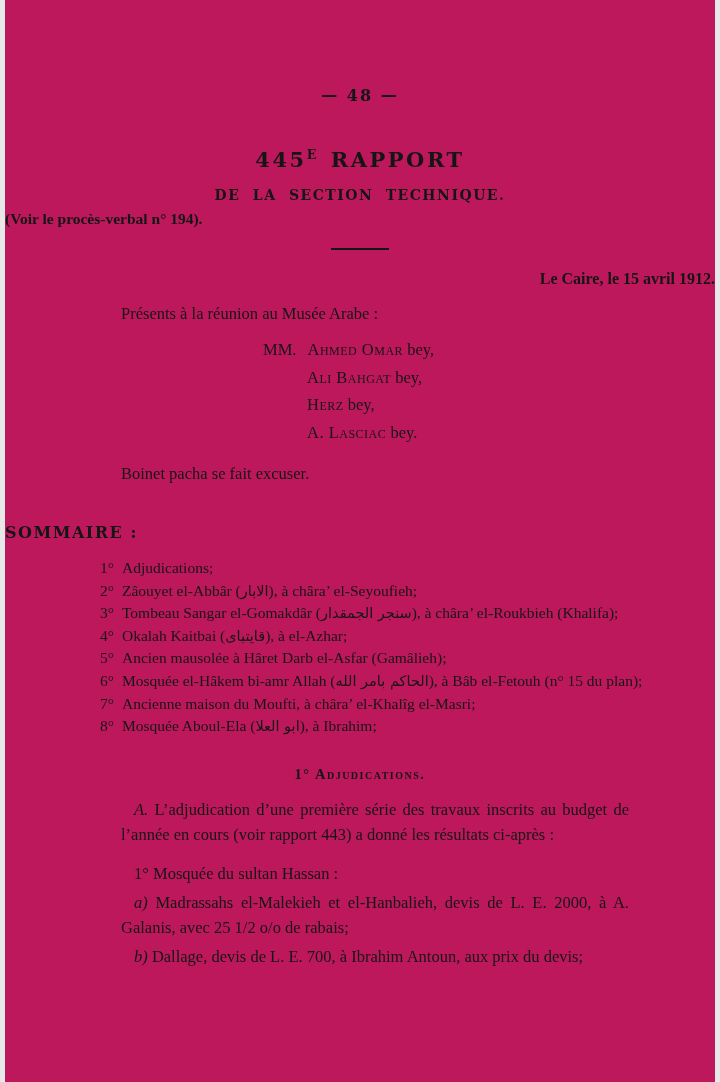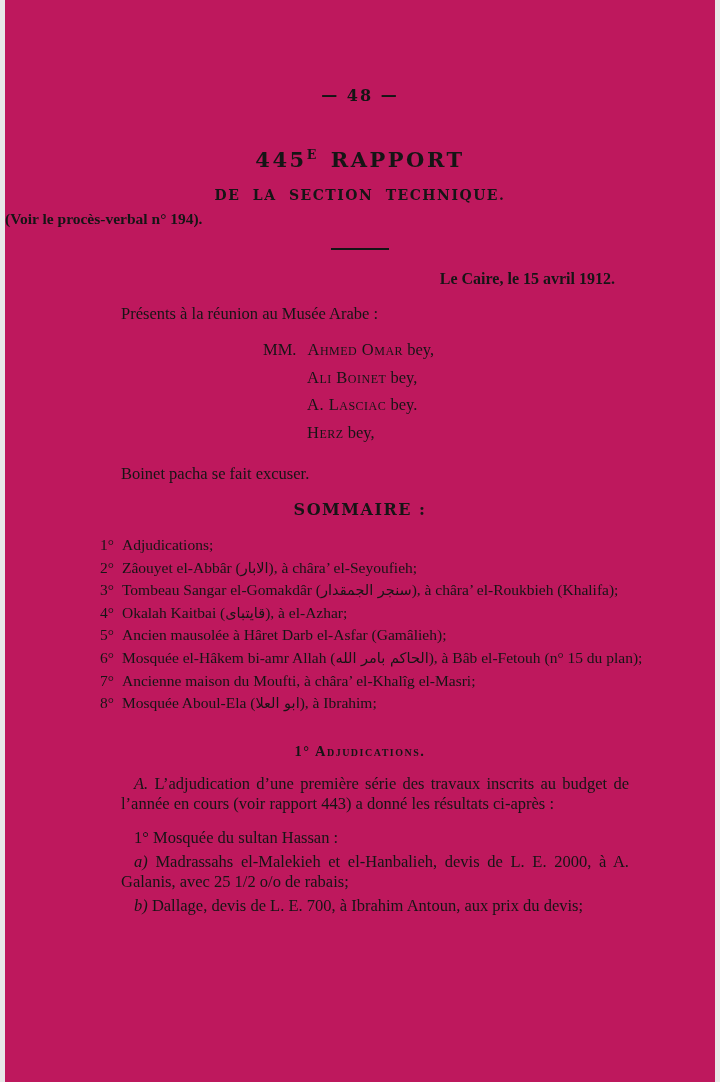--- a/index.html
+++ b/index.html
@@ -45,21 +45,20 @@
     font-weight:bold;
     font-size:15.5px;
   }
   .rule {
     width:58px; height:2px;
     margin:20px auto 0;
     background:#151515;
   }
   .dateline {
     margin-top:20px;
-    margin-right:100px;
     text-align:right;
     font-weight:bold;
     font-size:16px;
   }
   .presents {
     margin:16px 86px 0 116px;
     font-size:16.5px;
   }
   .attendees {
     margin:12px 0 0 258px;
@@ -70,22 +69,21 @@
   .attendees .cont { padding-left:44px; }
   .sc {
     font-variant:small-caps;
     letter-spacing:0.5px;
   }
   .excuse {
     margin:18px 86px 0 116px;
     font-size:16.5px;
   }
   .sommaire-h {
-    margin-top:16px;
-    text-align:center;
+    margin-top:39px;
     font-family:"DejaVu Serif",serif;
     font-weight:bold;
     font-size:16px;
     letter-spacing:1.5px;
   }
   .sommaire {
     margin:15px 0 0 95px;
     width:545px;
     font-size:15.5px;
     line-height:21.6px;
@@ -103,21 +101,21 @@
     margin-top:28px;
     text-align:center;
     font-weight:bold;
     font-size:14.5px;
     font-variant:small-caps;
     letter-spacing:1.5px;
   }
   .para {
     margin:14px 86px 0 116px;
     font-size:16.5px;
-    line-height:20px;
+    line-height:25px;
     text-align:justify;
     text-indent:13px;
   }
   .para.tight { margin-top:4px; }
   .lead { font-style:italic; }
 </style>
 </head>
 <body>
 
 <div class="page">
@@ -131,23 +129,23 @@
   <div class="refnote">(Voir le procès-verbal n° 194).</div>
 
   <div class="rule"></div>
 
   <div class="dateline">Le Caire, le 15 avril 1912.</div>
 
   <div class="presents">Présents à la réunion au Musée Arabe :</div>
 
   <div class="attendees">
     <div><span class="mm">MM.</span><span class="sc">Ahmed Omar</span><span> bey,</span></div>
-    <div class="cont"><span class="sc">Ali Boinet</span><span> bey,</span></div>
+    <div class="cont"><span class="sc">Ali Bahgat</span><span> bey,</span></div>
+    <div class="cont"><span class="sc">Herz</span><span> bey,</span></div>
     <div class="cont"><span class="sc">A. Lasciac</span><span> bey.</span></div>
-    <div class="cont"><span class="sc">Herz</span><span> bey,</span></div>
   </div>
 
   <div class="excuse">Boinet pacha se fait excuser.</div>
 
   <div class="sommaire-h">SOMMAIRE :</div>
 
   <div class="sommaire">
     <div class="item"><span class="num">1°</span><span>Adjudications;</span><span class="arabic"></span><span></span></div>
     <div class="item"><span class="num">2°</span><span>Zâouyet el-Abbâr (</span><span class="arabic">الابار</span><span>), à châra’ el-Seyoufieh;</span></div>
     <div class="item"><span class="num">3°</span><span>Tombeau Sangar el-Gomakdâr (</span><span class="arabic">سنجر الجمقدار</span><span>), à châra’ el-Roukbieh (Khalifa);</span></div>

